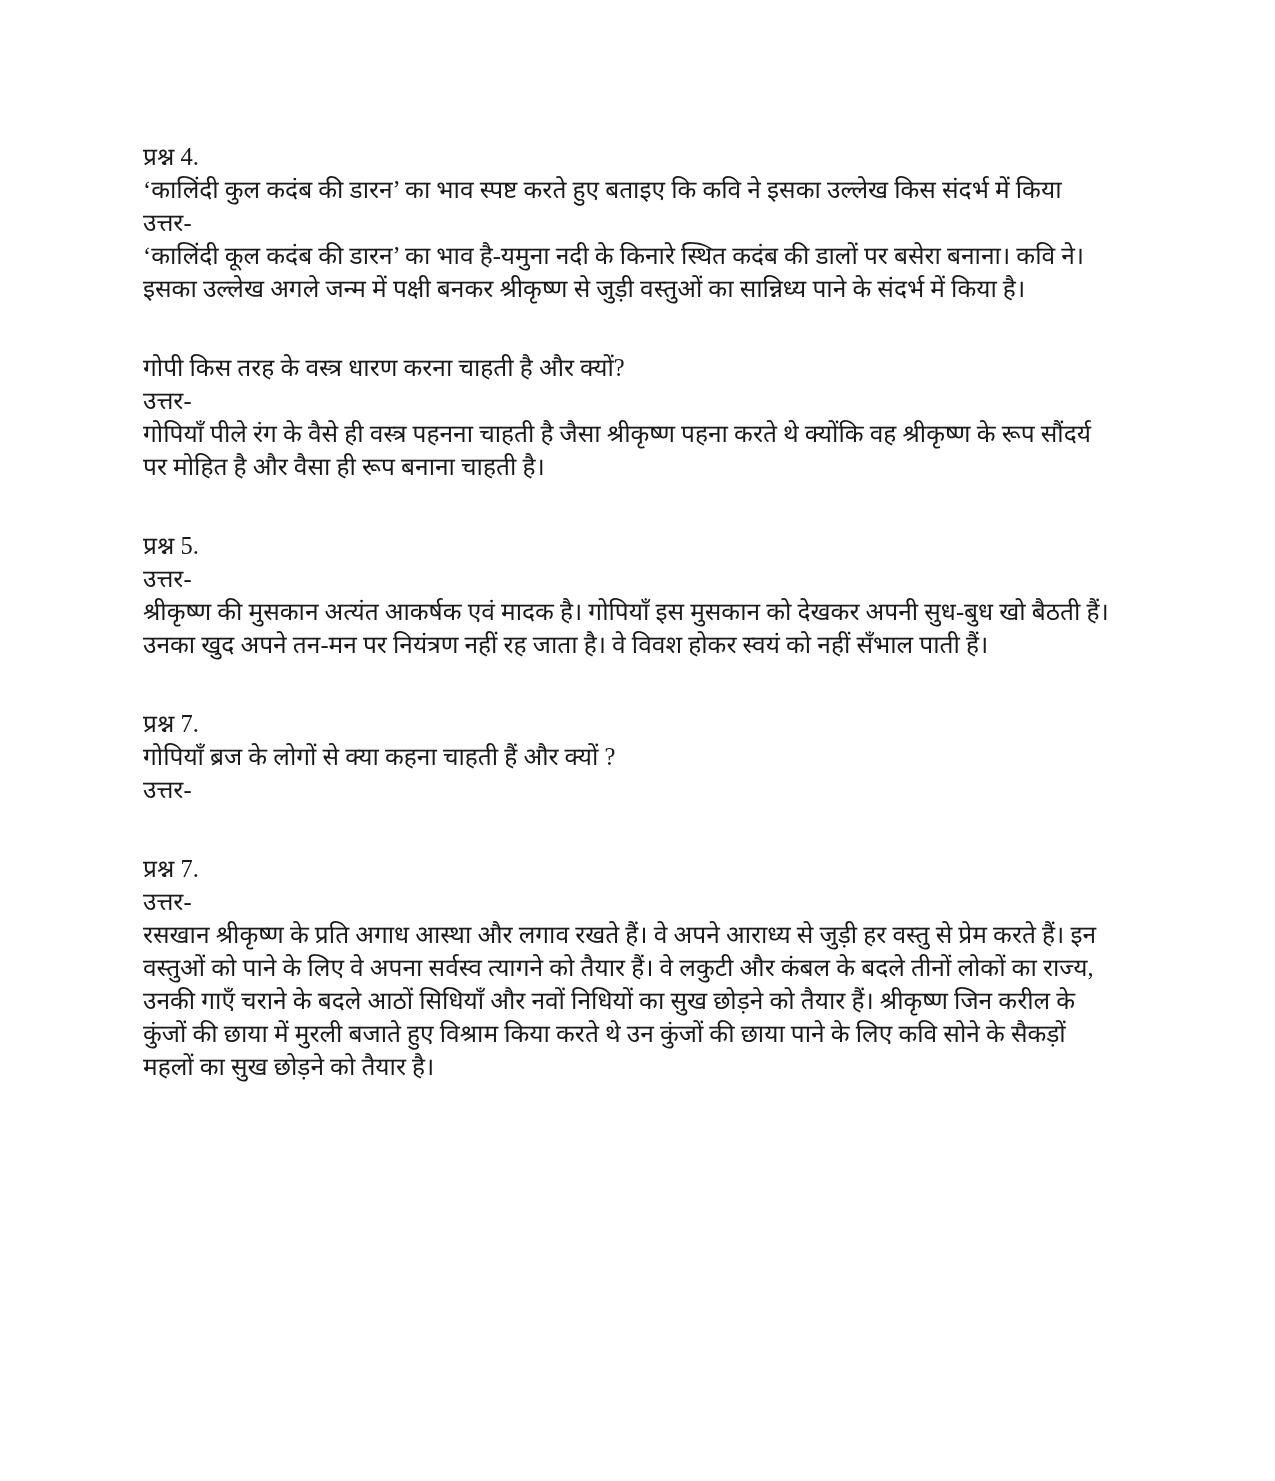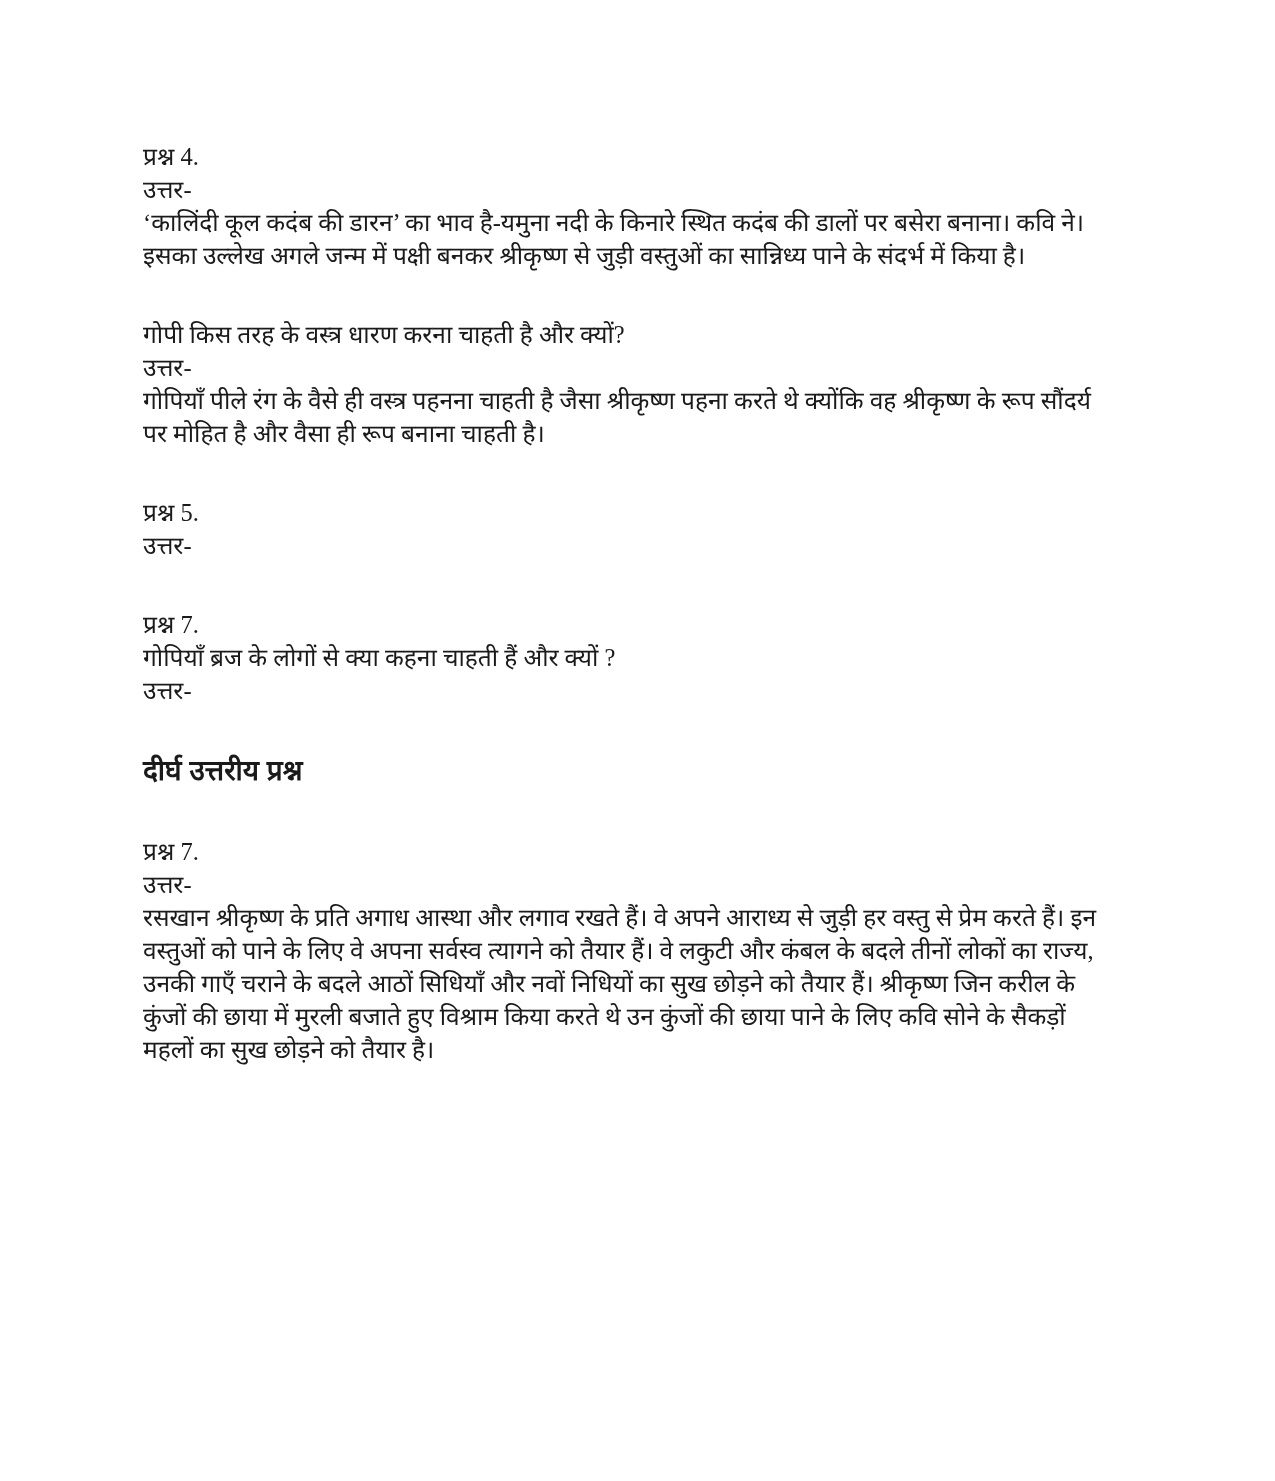--- a/index.html
+++ b/index.html
@@ -39,42 +39,43 @@
     color: #1a1a1a;
   }
 </style>
 </head>
 <body>
 
 <div class="page">
 
   <section class="qa-block">
     <p>प्रश्न 4.</p>
+    <p>‘कालिंदी कुल कदंब की डारन’ का भाव स्पष्ट करते हुए बताइए कि कवि ने इसका उल्लेख किस संदर्भ में किया</p>
     <p>उत्तर-</p>
     <p>‘कालिंदी कूल कदंब की डारन’ का भाव है-यमुना नदी के किनारे स्थित कदंब की डालों पर बसेरा बनाना। कवि ने। इसका उल्लेख अगले जन्म में पक्षी बनकर श्रीकृष्ण से जुड़ी वस्तुओं का सान्निध्य पाने के संदर्भ में किया है।</p>
   </section>
 
   <section class="qa-block">
     <p>गोपी किस तरह के वस्त्र धारण करना चाहती है और क्यों?</p>
     <p>उत्तर-</p>
     <p>गोपियाँ पीले रंग के वैसे ही वस्त्र पहनना चाहती है जैसा श्रीकृष्ण पहना करते थे क्योंकि वह श्रीकृष्ण के रूप सौंदर्य पर मोहित है और वैसा ही रूप बनाना चाहती है।</p>
   </section>
 
   <section class="qa-block">
     <p>प्रश्न 5.</p>
     <p>उत्तर-</p>
+    <p>श्रीकृष्ण की मुसकान अत्यंत आकर्षक एवं मादक है। गोपियाँ इस मुसकान को देखकर अपनी सुध-बुध खो बैठती हैं। उनका खुद अपने तन-मन पर नियंत्रण नहीं रह जाता है। वे विवश होकर स्वयं को नहीं सँभाल पाती हैं।</p>
   </section>
 
   <section class="qa-block">
     <p>प्रश्न 7.</p>
     <p>गोपियाँ ब्रज के लोगों से क्या कहना चाहती हैं और क्यों ?</p>
     <p>उत्तर-</p>
   </section>
 
-  <h2 class="section-heading">दीर्घ उत्तरीय प्रश्न</h2>
 
   <section class="qa-block">
     <p>प्रश्न 7.</p>
     <p>उत्तर-</p>
     <p>रसखान श्रीकृष्ण के प्रति अगाध आस्था और लगाव रखते हैं। वे अपने आराध्य से जुड़ी हर वस्तु से प्रेम करते हैं। इन वस्तुओं को पाने के लिए वे अपना सर्वस्व त्यागने को तैयार हैं। वे लकुटी और कंबल के बदले तीनों लोकों का राज्य, उनकी गाएँ चराने के बदले आठों सिधियाँ और नवों निधियों का सुख छोड़ने को तैयार हैं। श्रीकृष्ण जिन करील के कुंजों की छाया में मुरली बजाते हुए विश्राम किया करते थे उन कुंजों की छाया पाने के लिए कवि सोने के सैकड़ों महलों का सुख छोड़ने को तैयार है।</p>
   </section>
 
 </div>
 
 </body></html>

